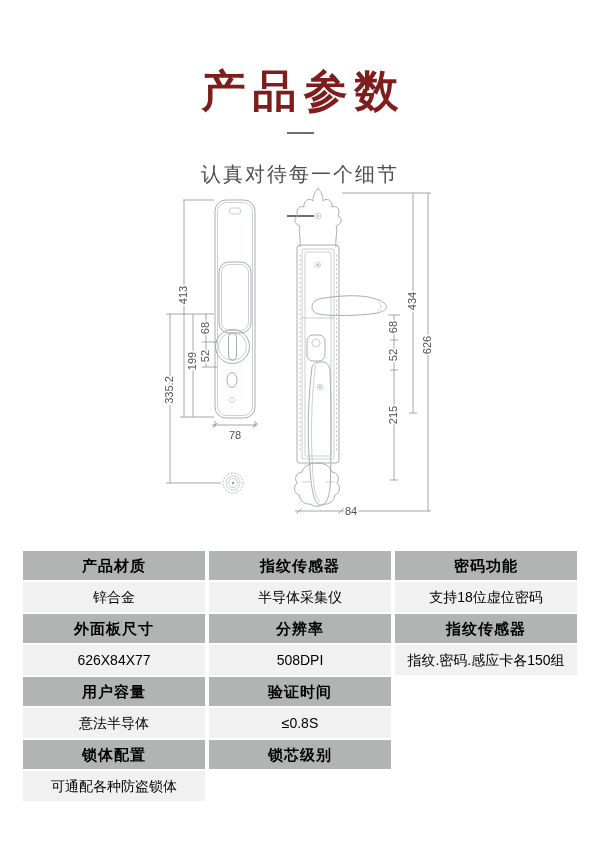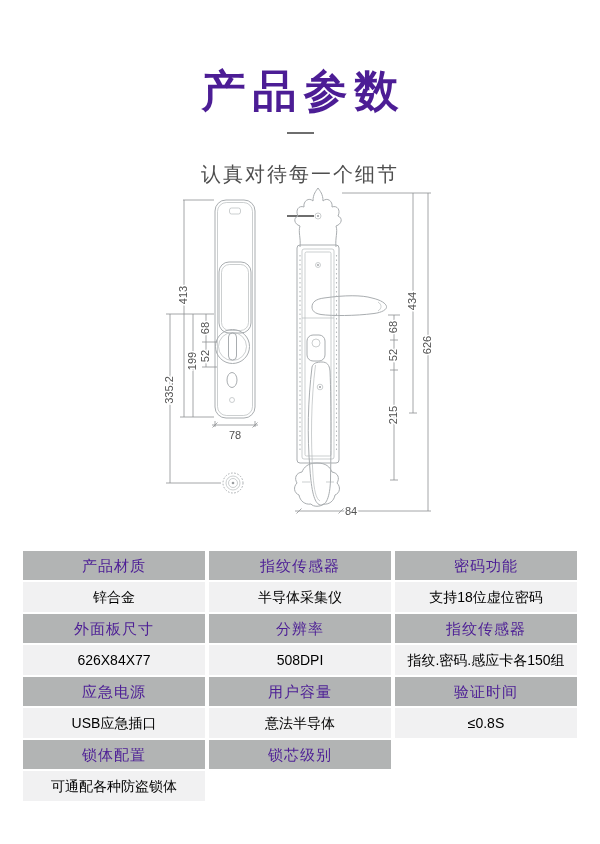--- a/index.html
+++ b/index.html
@@ -2,21 +2,21 @@
 <html><head>
 <meta charset="utf-8">
 <style>
   html,body{margin:0;padding:0;background:#ffffff;}
   .page{
     position:relative;width:600px;height:844px;background:#ffffff;overflow:hidden;
     font-family:"Liberation Sans", sans-serif;
   }
   .title{
     position:absolute;top:62px;left:0;right:0;text-align:center;
-    font-size:44px;font-weight:700;color:#4c1d95;letter-spacing:7px;text-indent:7px;
+    font-size:44px;font-weight:700;color:#7f1d1d;letter-spacing:7px;text-indent:7px;
   }
   .subtitle-row{
     position:absolute;top:132px;left:0;right:0;
     display:flex;align-items:center;justify-content:center;gap:27px;flex-direction:column;
   }
   .subtitle-text{font-size:20px;color:#4e4e4e;letter-spacing:2px;}
   .dash{width:27px;height:2px;background:#6e6e6e;}
   .diagram{position:absolute;top:175px;left:0;width:600px;height:370px;}
   .obj{stroke:#a9adb0;fill:none;stroke-width:1;}
   .obj2{stroke:#b6babc;fill:none;stroke-width:.7;}
@@ -26,22 +26,22 @@
     font-family:"Liberation Sans", sans-serif;font-size:11px;fill:#515151;
     stroke:#ffffff;stroke-width:3px;paint-order:stroke;
   }
   .spec-table{
     position:absolute;top:551px;left:23px;width:554px;
     display:flex;flex-direction:column;gap:2px;
   }
   .spec-group{display:grid;grid-template-columns:1fr 1fr 1fr;gap:4px;}
   .spec-cell{display:flex;flex-direction:column;gap:2px;min-width:0;}
   .th{
-    height:29px;line-height:29px;background:#b2b4b4;color:#4c1d95;
-    font-size:15px;font-weight:400;text-align:center;letter-spacing:1px;
+    height:29px;line-height:29px;background:#b2b4b4;color:#000000;
+    font-size:15px;font-weight:700;text-align:center;letter-spacing:1px;
     overflow:hidden;white-space:nowrap;
   }
   .td{
     height:30px;line-height:30px;background:#f1f1f2;color:#000000;
     font-size:14px;text-align:center;white-space:nowrap;overflow:hidden;
   }
 </style>
 </head>
 <body>
 
@@ -166,24 +166,20 @@
         <div class="td">508DPI</div>
       </div>
       <div class="spec-cell">
         <div class="th">指纹传感器</div>
         <div class="td">指纹.密码.感应卡各150组</div>
       </div>
     </div>
 
     <div class="spec-group">
       <div class="spec-cell">
-        <div class="th">应急电源</div>
-        <div class="td">USB应急插口</div>
-      </div>
-      <div class="spec-cell">
         <div class="th">用户容量</div>
         <div class="td">意法半导体</div>
       </div>
       <div class="spec-cell">
         <div class="th">验证时间</div>
         <div class="td">≤0.8S</div>
       </div>
     </div>
 
     <div class="spec-group">

